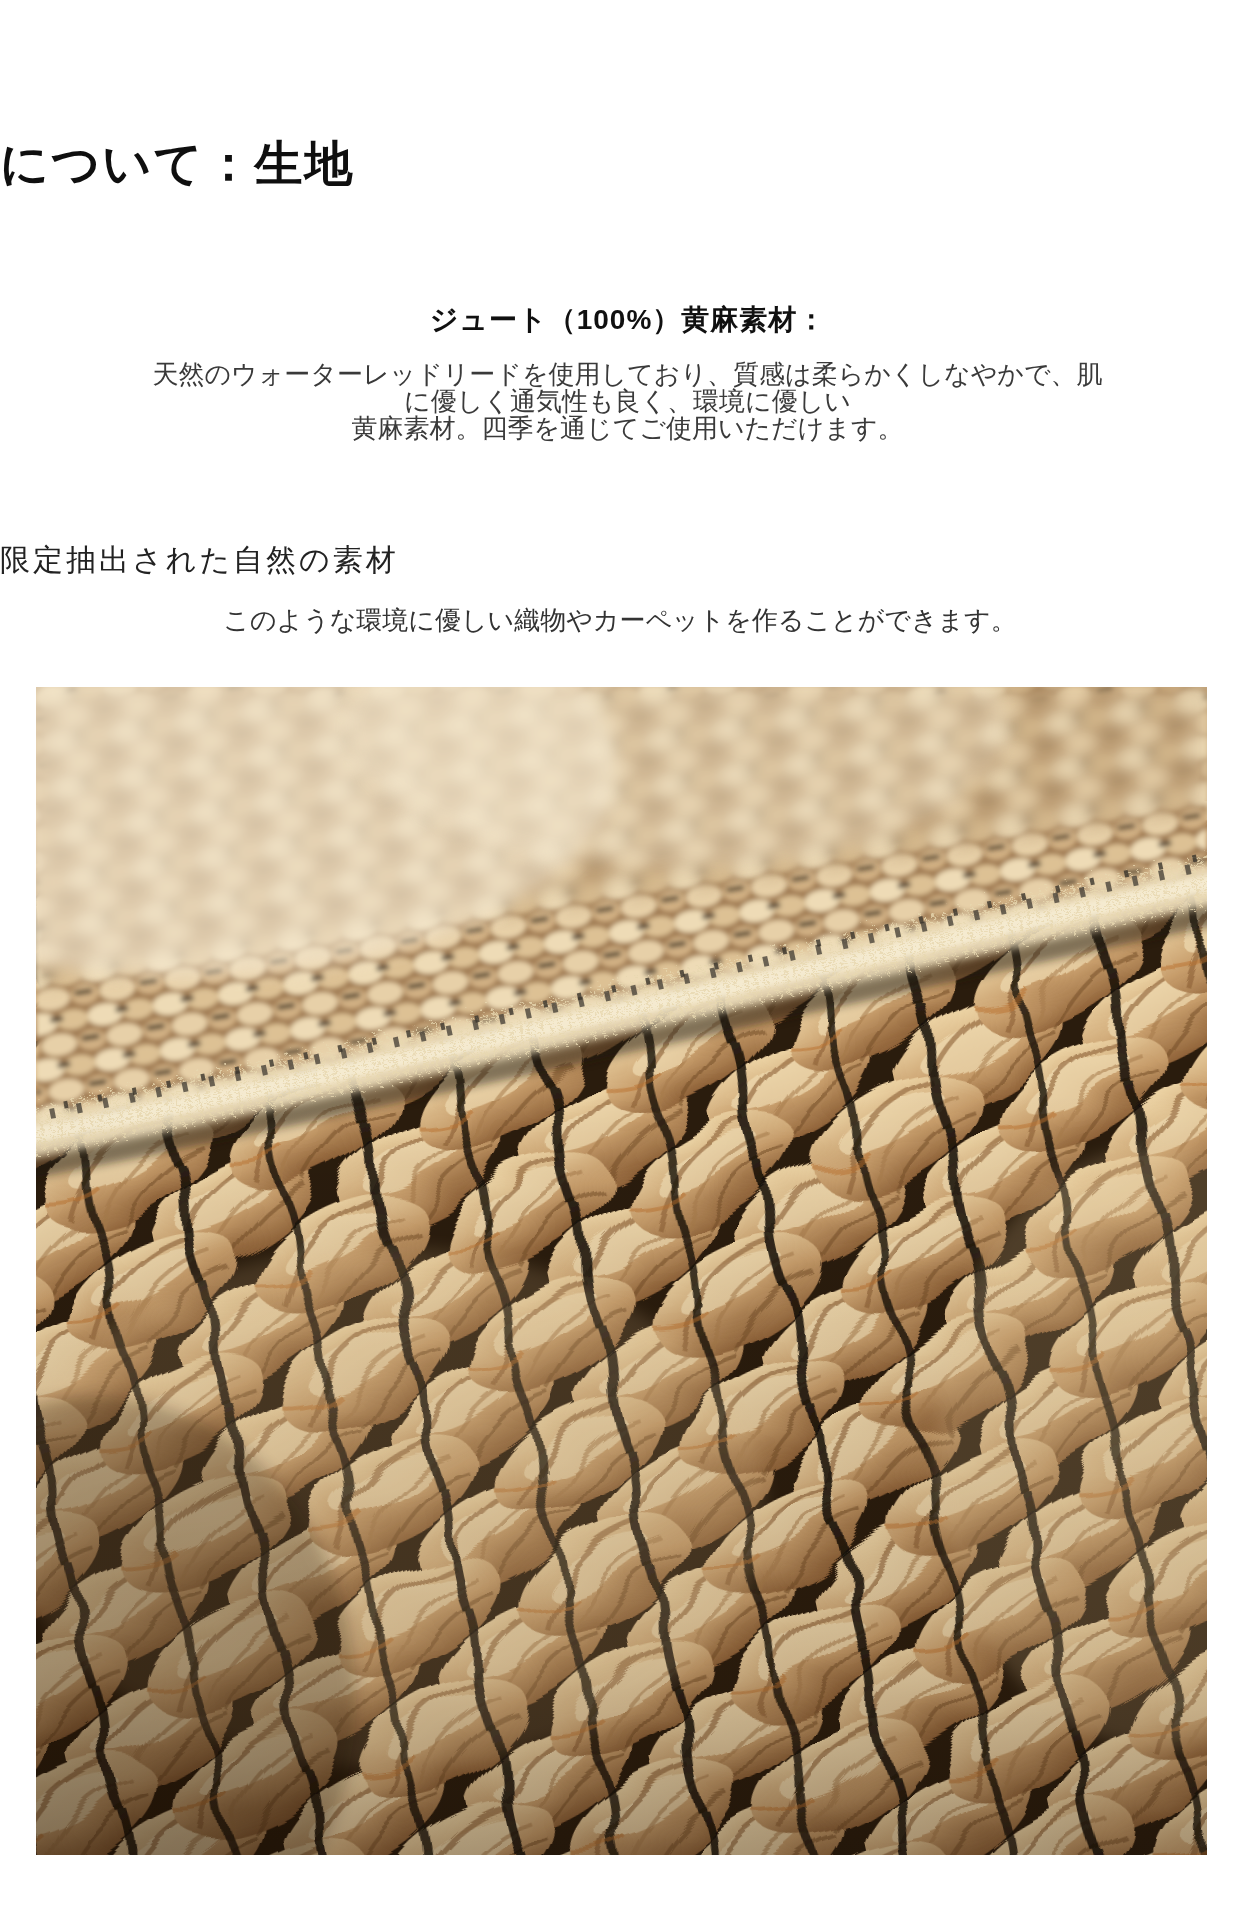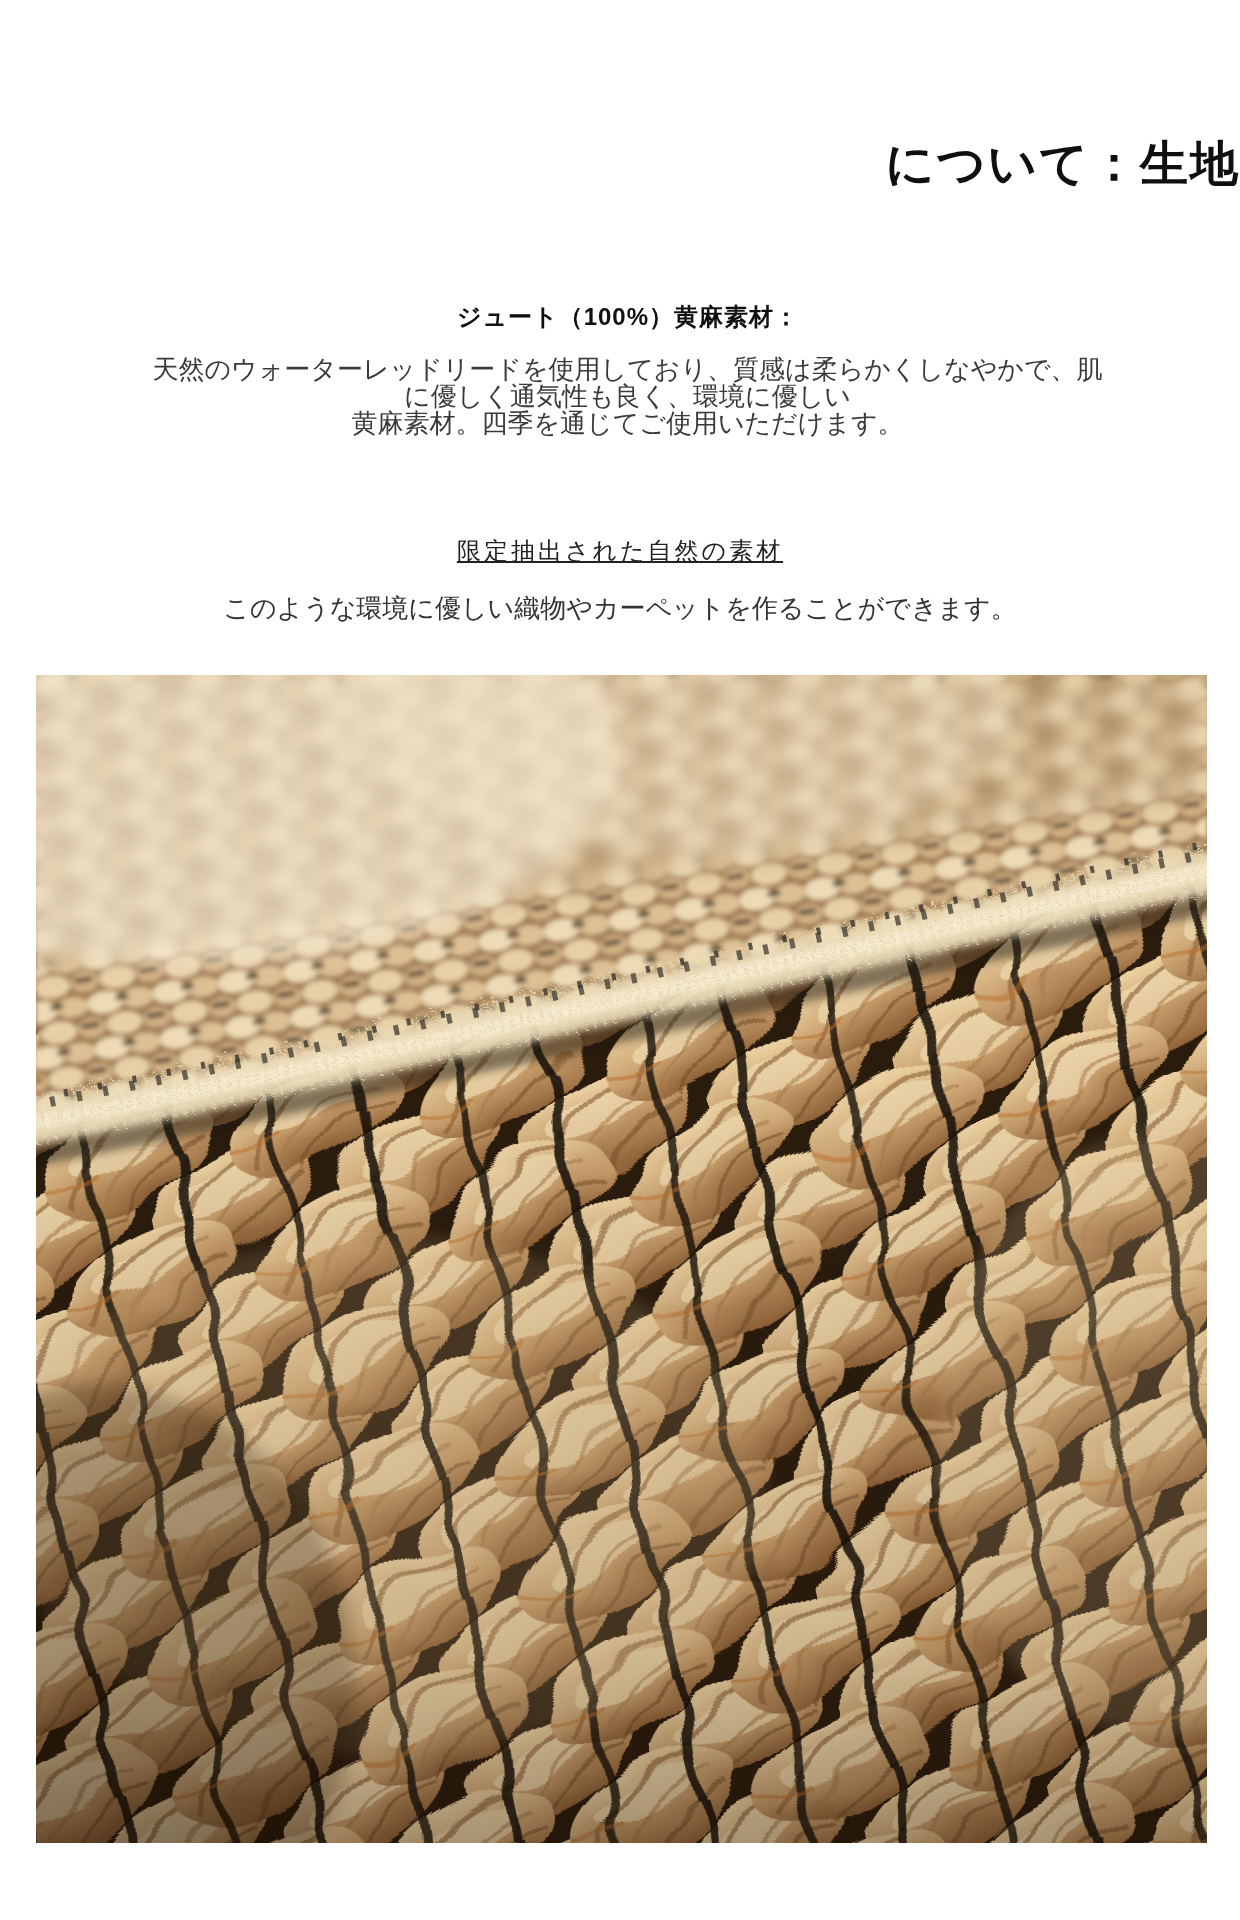--- a/index.html
+++ b/index.html
@@ -12,51 +12,50 @@
     background: #ffffff;
     overflow: hidden;
     font-family: "Liberation Sans", "DejaVu Sans", sans-serif;
     color: #121212;
   }
   .title {
     margin: 136px 0 0;
     font-size: 48px;
     font-weight: 700;
     line-height: 1.15;
-    text-align: right;
+    text-align: left;
     letter-spacing: 2px;
     color: #0f0f0f;
   }
   .subtitle {
     margin: 112px 0 0;
-    font-size: 24px;
+    font-size: 28px;
     font-weight: 700;
     line-height: 1.2;
     text-align: center;
     letter-spacing: 1px;
     color: #101010;
     padding-left: 16px;
   }
   .paragraph {
     margin: 24px 140px 0 140px;
     width: 975px;
     font-size: 26px;
     line-height: 27px;
     color: #3a3a3a;
     text-align: center;
   }
   .section-heading {
     margin: 100px 0 0;
-    font-size: 24px;
+    font-size: 30px;
     font-weight: 400;
     line-height: 1.2;
-    text-align: center;
+    text-align: left;
     letter-spacing: 3px;
     color: #222222;
-    text-decoration: underline;
   }
   .section-sub {
     margin: 27px 0 0;
     font-size: 26px;
     line-height: 1.2;
     text-align: center;
     color: #333333;
   }
   .caption {
     margin: 47px 0 0;

